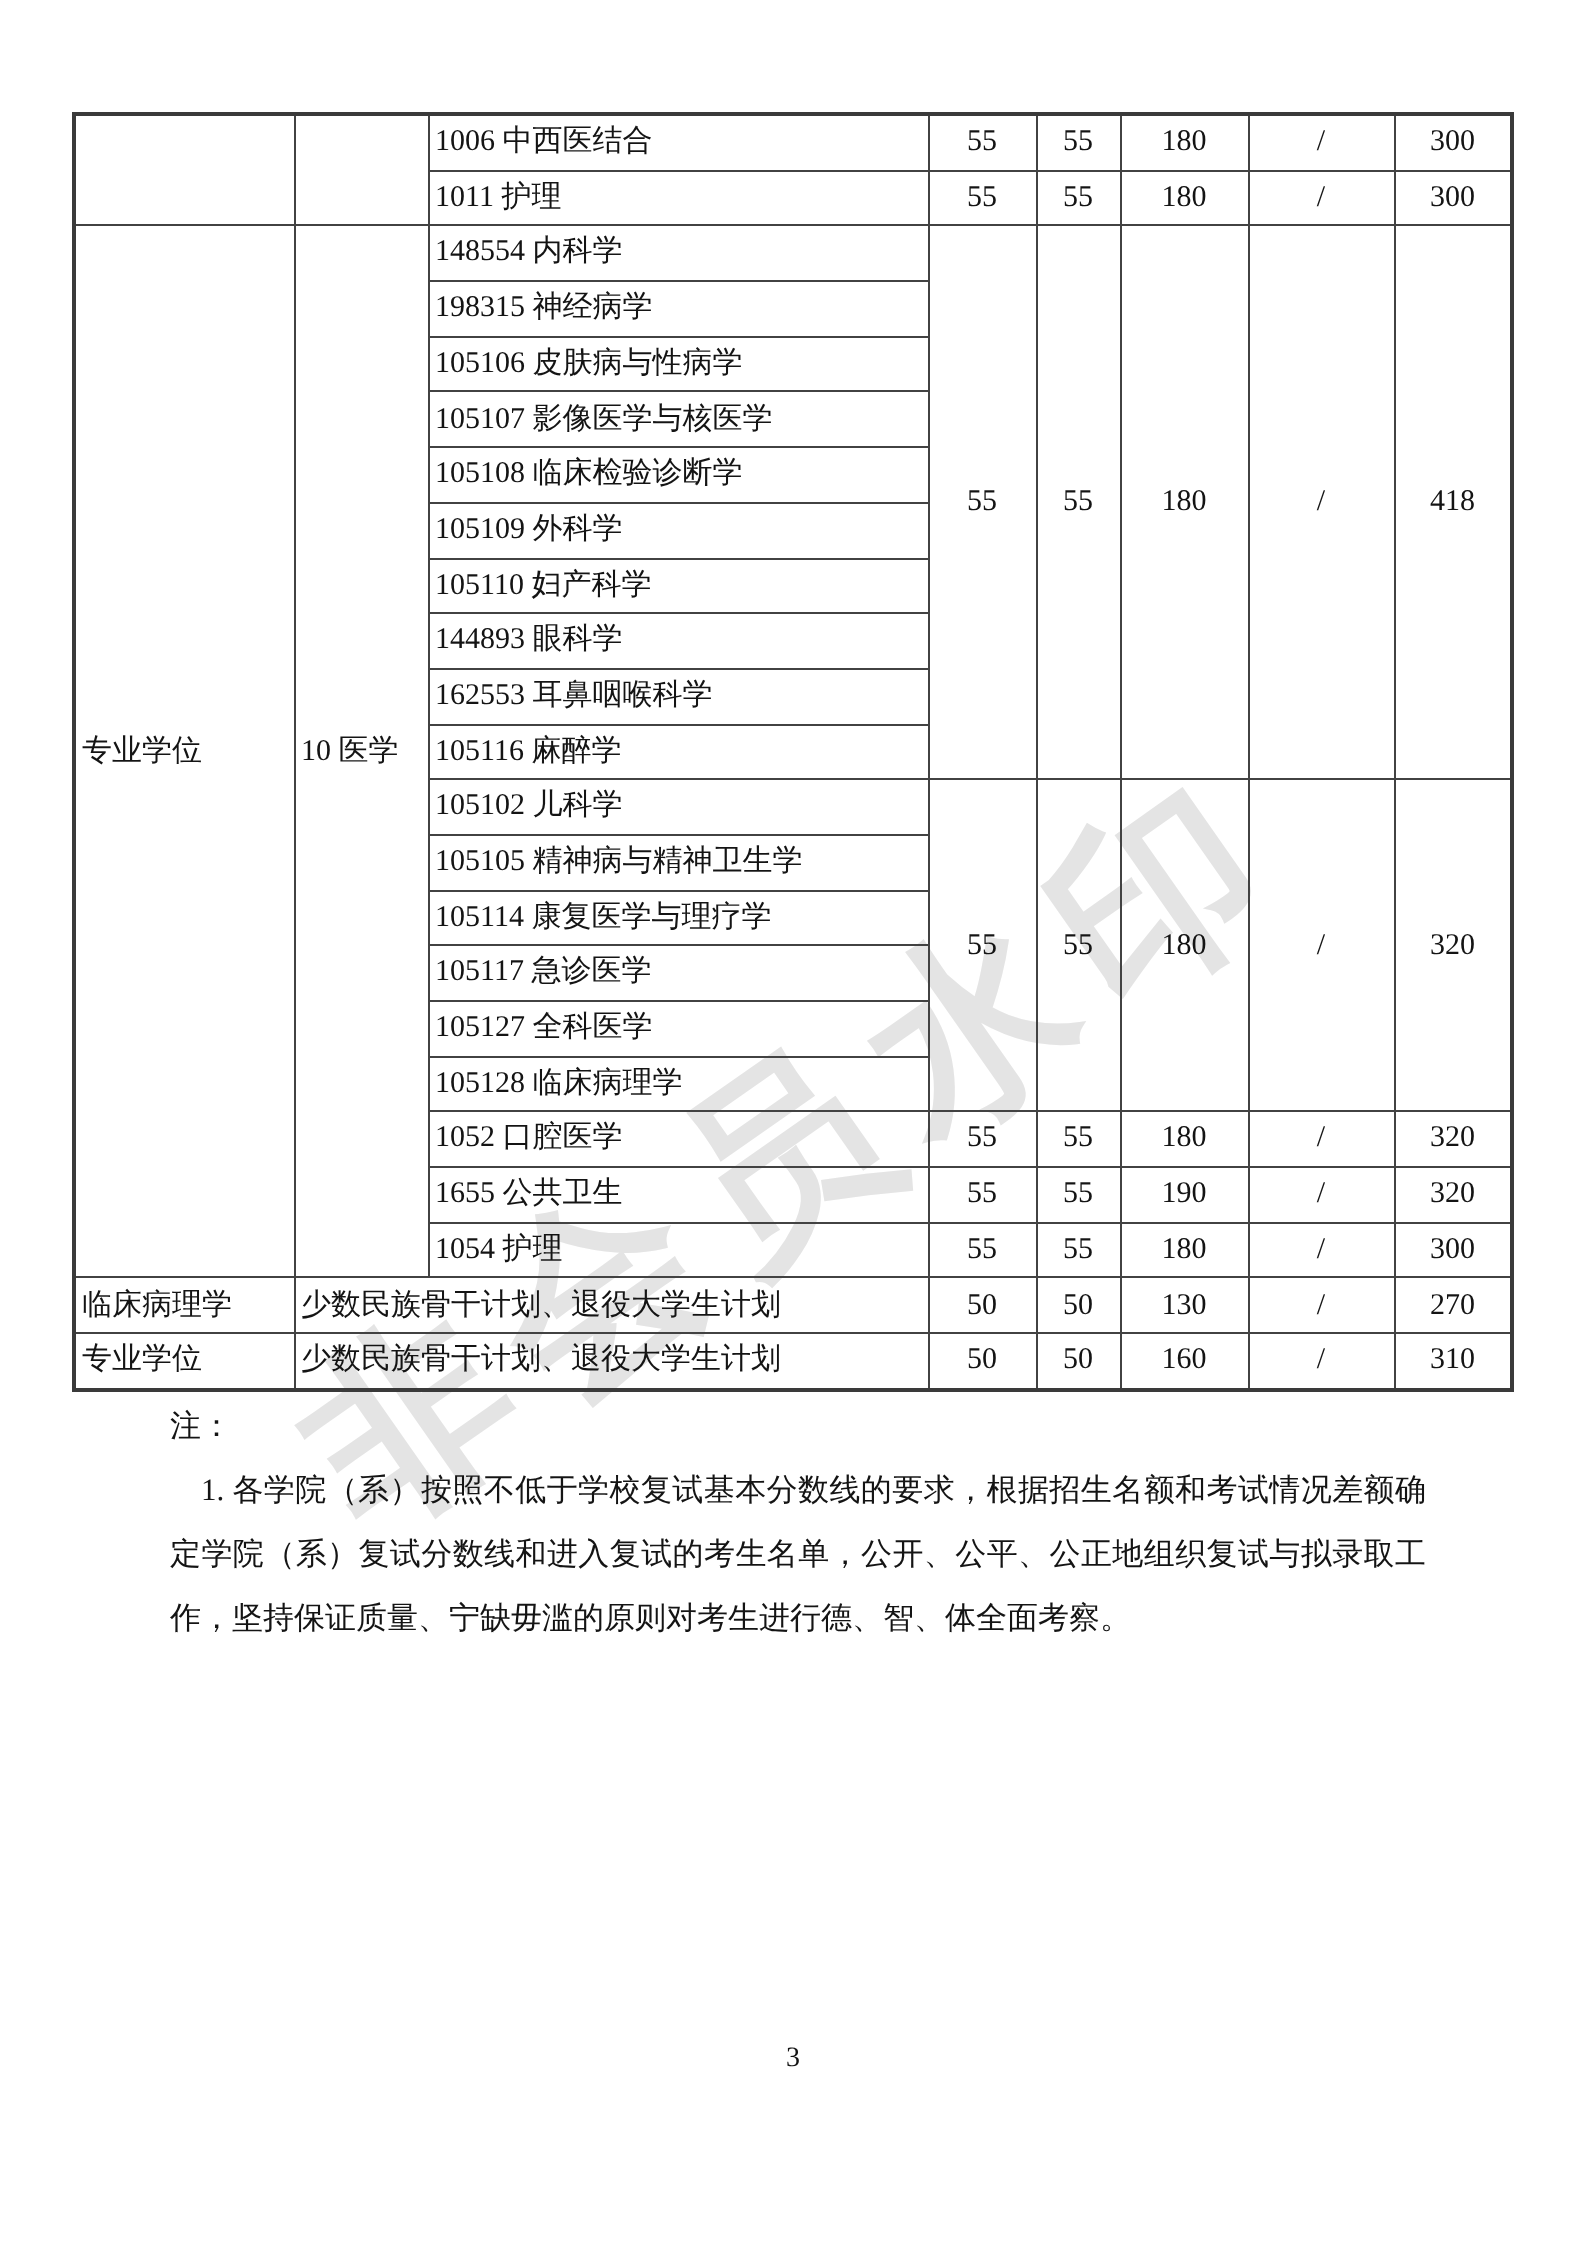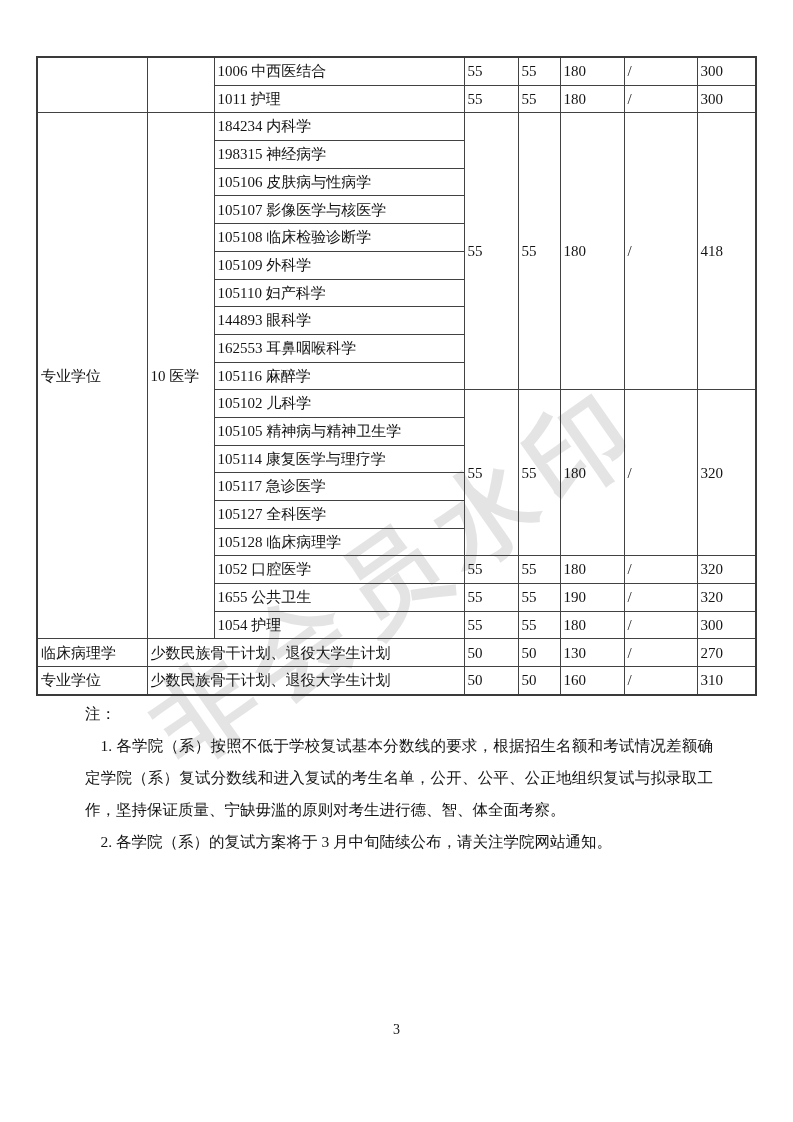--- a/index.html
+++ b/index.html
@@ -43,21 +43,21 @@
     height: 26.7px;
     padding: 0 3px;
     font-size: 15px;
     line-height: 1.1;
     overflow: hidden;
     white-space: nowrap;
     vertical-align: middle;
     background: transparent;
   }
   .score-table td.l { text-align: left; }
-  .score-table td.c { }
+  .score-table td.c { text-align: center; }
   .notes {
     position: absolute;
     left: 85px;
     top: 698px;
     width: 628px;
     z-index: 1;
     font-size: 15.5px;
     line-height: 32px;
     text-align: justify;
   }
@@ -108,21 +108,21 @@
         <td class="c">55</td>
         <td class="c">55</td>
         <td class="c">180</td>
         <td class="c">/</td>
         <td class="c">300</td>
       </tr>
 
       <tr>
         <td class="l" rowspan="19">专业学位</td>
         <td class="l" rowspan="19">10 医学</td>
-        <td class="l">184234 内科学</td>
+        <td class="l">148554 内科学</td>
         <td class="c" rowspan="10">55</td>
         <td class="c" rowspan="10">55</td>
         <td class="c" rowspan="10">180</td>
         <td class="c" rowspan="10">/</td>
         <td class="c" rowspan="10">418</td>
       </tr>
       <tr>
           <td class="l">198315 神经病学</td>
         </tr>
       <tr>
@@ -216,18 +216,17 @@
         <td class="c">160</td>
         <td class="c">/</td>
         <td class="c">310</td>
       </tr>
     </tbody>
   </table>
 
   <div class="notes">
     <div class="notes-label">注：</div>
     <p>1. 各学院（系）按照不低于学校复试基本分数线的要求，根据招生名额和考试情况差额确定学院（系）复试分数线和进入复试的考生名单，公开、公平、公正地组织复试与拟录取工作，坚持保证质量、宁缺毋滥的原则对考生进行德、智、体全面考察。</p>
-    <p>2. 各学院（系）的复试方案将于 3 月中旬陆续公布，请关注学院网站通知。</p>
   </div>
 
   <div class="page-number">3</div>
 
 </div>
 
 </body></html>

